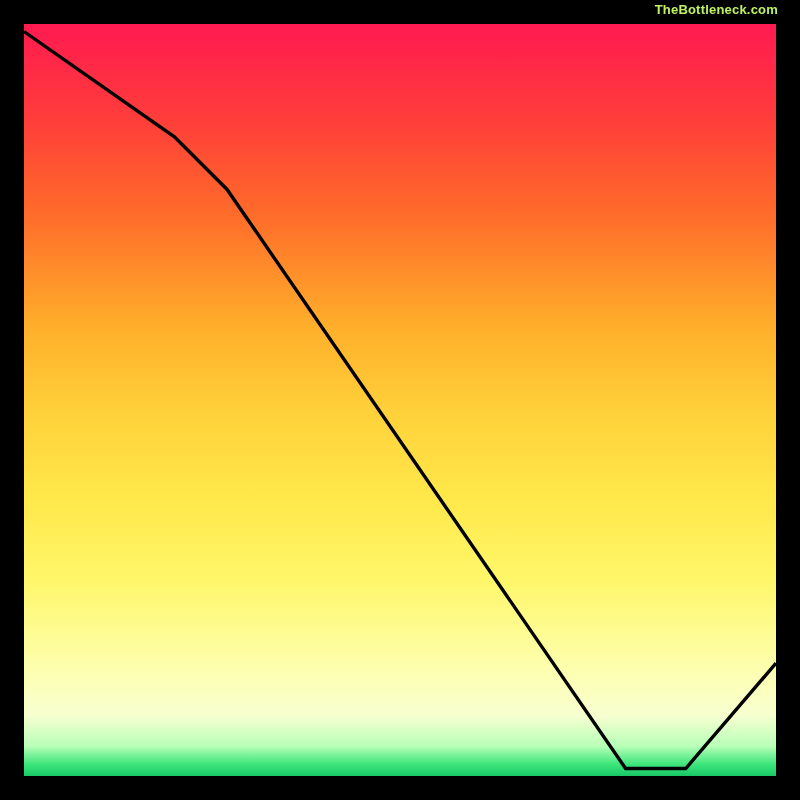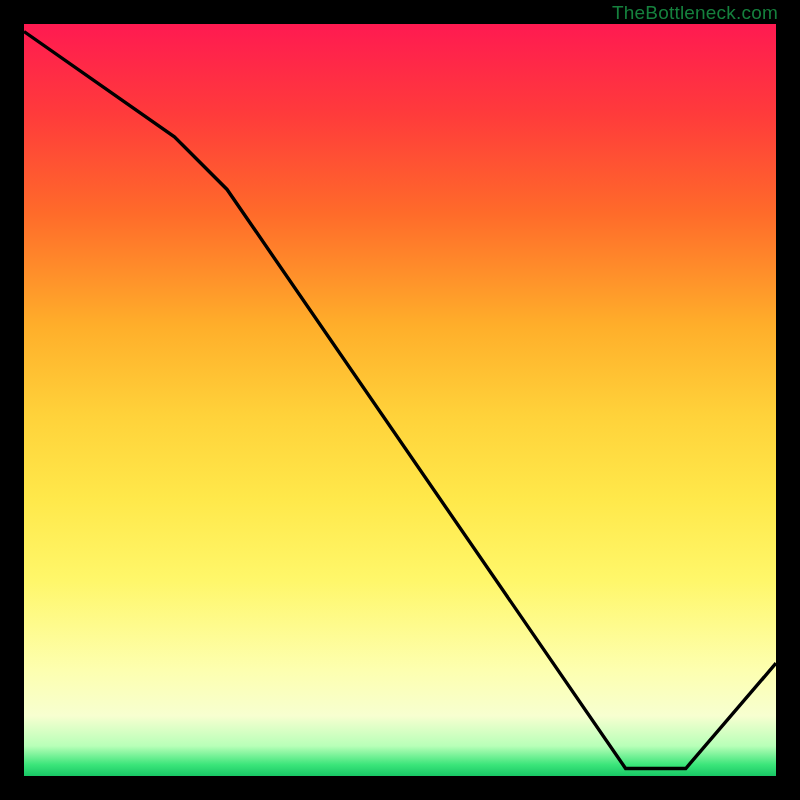--- a/index.html
+++ b/index.html
@@ -32,23 +32,23 @@
       #f7ffd0 92%,
       #b8ffb8 96%,
       #3be57a 98.5%,
       #18c765 100%
     );
   }
   .watermark {
     position: absolute;
     top: 2px;
     right: 22px;
-    color: #15803d;
-    font-size: 19px;
-    font-weight: 400;
+    color: #bef264;
+    font-size: 13px;
+    font-weight: 700;
     letter-spacing: 0.2px;
     user-select: none;
   }
   svg.line-layer {
     position: absolute;
     left: 0;
     top: 0;
     width: 100%;
     height: 100%;
     pointer-events: none;

